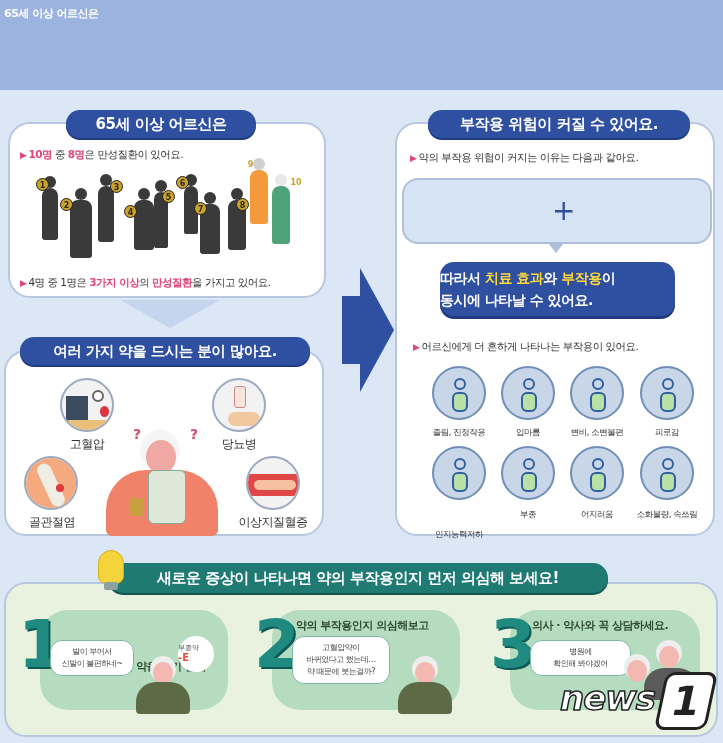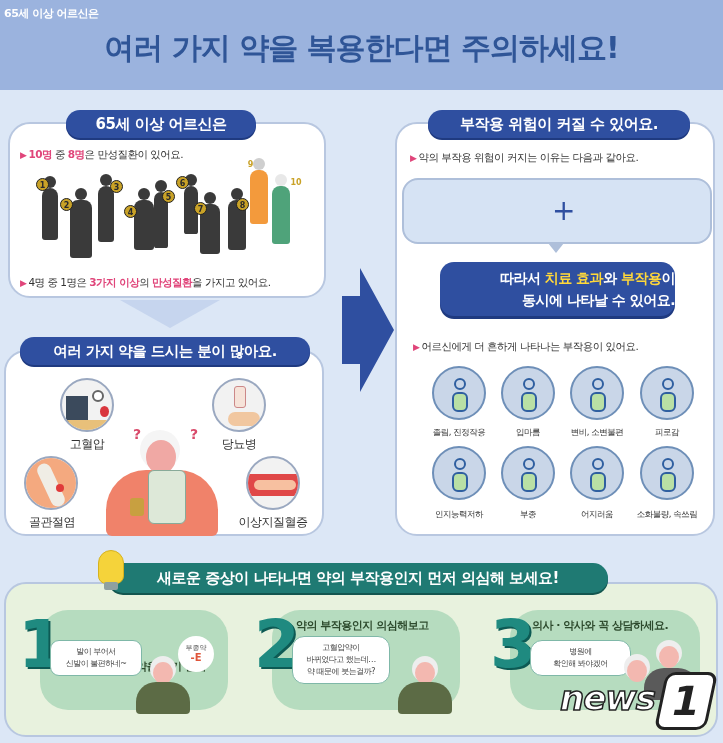--- a/index.html
+++ b/index.html
@@ -22,21 +22,21 @@
   .down-arrow { position: absolute; left: 120px; top: 300px; width: 0; height: 0; border-left: 50px solid transparent; border-right: 50px solid transparent; border-top: 28px solid #c6d5ee; }
 
   .disease { position: absolute; width: 54px; height: 54px; border-radius: 50%; border: 2px solid #9aa8c0; background: #f2f2f2; overflow: hidden; }
   .dlabel { position: absolute; font-size: 12px; color: #333; text-align: center; width: 80px; letter-spacing: -0.5px; }
 
   .big-arrow { position: absolute; left: 342px; top: 268px; }
 
   .reason-box { position: absolute; left: 402px; top: 178px; width: 310px; height: 66px; background: #d6e3f4; border: 2px solid #aebfda; border-radius: 16px; }
   .reason { position: absolute; font-size: 9.5px; color: #2f4f8f; text-align: center; line-height: 13px; letter-spacing: -0.5px; }
   .plus { position: absolute; left: 148px; top: 14px; font-size: 28px; color: #2f4fa0; }
-  .result { position: absolute; left: 440px; top: 262px; width: 235px; height: 54px; background: #2f4fa0; border-radius: 14px; color: #fff; font-weight: bold; font-size: 14px; text-align: right; line-height: 22px; padding-top: 5px; letter-spacing: -0.5px; box-shadow: 0 3px 0 #1f3a80; }
+  .result { position: absolute; left: 440px; top: 262px; width: 235px; height: 54px; background: #2f4fa0; border-radius: 14px; color: #fff; font-weight: bold; font-size: 14px; text-align: left; line-height: 22px; padding-top: 5px; letter-spacing: -0.5px; box-shadow: 0 3px 0 #1f3a80; }
   .result .yellow { color: #ffd83a; }
   .caret { position: absolute; left: 548px; top: 243px; width: 0; height: 0; border-left: 8px solid transparent; border-right: 8px solid transparent; border-top: 10px solid #aebfda; }
 
   .effect { position: absolute; width: 54px; height: 54px; border-radius: 50%; background: #c9d6e8; border: 2px solid #6e8fb8; }
   .effect .fig { position: absolute; left: 20px; top: 10px; width: 12px; height: 12px; border: 2px solid #2f5fa0; border-radius: 50%; }
   .effect .body { position: absolute; left: 18px; top: 24px; width: 16px; height: 20px; background: #b9e0a5; border: 2px solid #2f5fa0; border-radius: 6px; }
   .elabel { position: absolute; font-size: 8.5px; color: #333; text-align: center; width: 80px; line-height: 12px; letter-spacing: -0.5px; }
 
   .bottom-card { position: absolute; left: 4px; top: 582px; width: 714px; height: 155px; background: #e8f2de; border: 2px solid #b8c7e0; border-radius: 22px; }
   .teal-pill { position: absolute; left: 108px; top: 563px; width: 500px; height: 30px; background: #1f7a73; color: #fff; font-weight: bold; font-size: 15px; text-align: center; line-height: 30px; border-radius: 15px; letter-spacing: -0.5px; box-shadow: 0 2px 0 #13564f; }
@@ -53,21 +53,20 @@
   .elder .coat { position: absolute; width: 54px; height: 32px; border-radius: 20px 20px 4px 4px; background: #5c6b45; }
 
   .news1 { position: absolute; left: 560px; top: 678px; font-size: 34px; font-style: italic; font-weight: bold; color: #fff; -webkit-text-stroke: 1.5px #222; letter-spacing: -1px; }
   .news1-box { position: absolute; left: 660px; top: 672px; width: 52px; height: 58px; background: #fff; border: 3px solid #222; border-radius: 10px; transform: skewX(-12deg); font-size: 40px; font-weight: bold; color: #222; text-align: center; line-height: 52px; }
 </style>
 </head>
 <body>
 
 <div class="header">
   <div class="sub">65세 이상 어르신은</div>
-  <div class="title">여러 가지 약을 복용한다면 주의하세요!</div>
 </div>
 
 <div class="card" style="left:8px;top:122px;width:318px;height:176px;"></div>
 <div class="pill" style="left:66px;top:110px;width:190px;height:28px;line-height:28px;font-size:15px;">65세 이상 어르신은</div>
 <div class="bullet" style="left:20px;top:148px;">
   <span class="tri">▶</span><span class="pink">10명</span><span> 중 </span><span class="pink">8명</span><span>은 만성질환이 있어요.</span>
 </div>
 
 <div>
   <div class="person" style="left:42px;top:188px;width:16px;height:52px;">
@@ -201,21 +200,21 @@
 <div class="effect" style="left:640px;top:366px;">
     <div class="fig"></div>
     <div class="body"></div>
   </div>
 <div class="elabel" style="left:627px;top:426px;">피로감</div>
 
 <div class="effect" style="left:432px;top:446px;">
     <div class="fig"></div>
     <div class="body"></div>
   </div>
-<div class="elabel" style="left:419px;top:508px;">인지능력저하</div>
+<div class="elabel" style="left:419px;top:528px;">인지능력저하</div>
 <div class="effect" style="left:501px;top:446px;">
     <div class="fig"></div>
     <div class="body"></div>
   </div>
 <div class="elabel" style="left:488px;top:508px;">부종</div>
 <div class="effect" style="left:570px;top:446px;">
     <div class="fig"></div>
     <div class="body"></div>
   </div>
 <div class="elabel" style="left:557px;top:508px;">어지러움</div>
@@ -226,25 +225,25 @@
 <div class="elabel" style="left:627px;top:508px;width:80px;">소화불량, 속쓰림</div>
 
 <div class="bottom-card"></div>
 <div class="teal-pill">새로운 증상이 나타나면 약의 부작용인지 먼저 의심해 보세요!</div>
 <div class="bulb"></div>
 <div class="bulb-base"></div>
 
 <div class="step" style="left:40px;width:188px;"></div>
 <div class="step-num" style="left:18px;">1</div>
 <div class="step-title" style="left:56px;margin-top:41px;">증상을 치료하는 약을 먹기 전에</div>
-<div class="bubble" style="left:50px;top:640px;width:92px;border-radius:9px;">
+<div class="bubble" style="left:50px;top:640px;width:84px;">
   <div>발이 부어서</div>
   <div>신발이 불편하네~</div>
 </div>
-<div style="position:absolute;left:178px;top:636px;width:36px;height:36px;background:#fff;border-radius:50%;font-size:7px;text-align:center;color:#555;padding-top:7px;line-height:10px;">
+<div style="position:absolute;left:178px;top:636px;width:36px;height:36px;background:#fff;border-radius:50%;font-size:7px;text-align:left;color:#555;padding-top:7px;line-height:10px;">
   <div>부종약</div>
   <div style="color:#e0553a;font-weight:bold;font-size:10px;">-E</div>
 </div>
 <div class="elder" style="left:132px;top:656px;width:60px;height:60px;">
   <div class="hair" style="left:18px;top:0;"></div>
   <div class="face" style="left:21px;top:6px;"></div>
   <div class="coat" style="left:4px;top:26px;"></div>
 </div>
 
 <div class="step" style="left:272px;width:188px;"></div>

